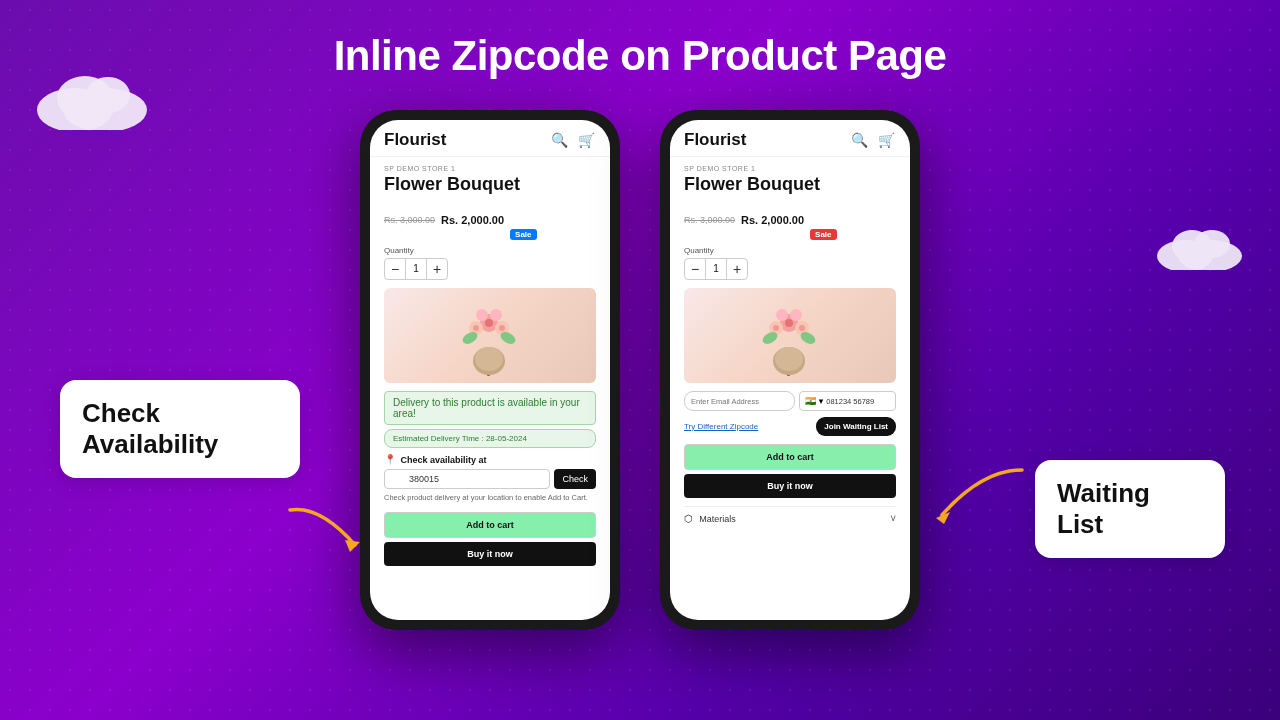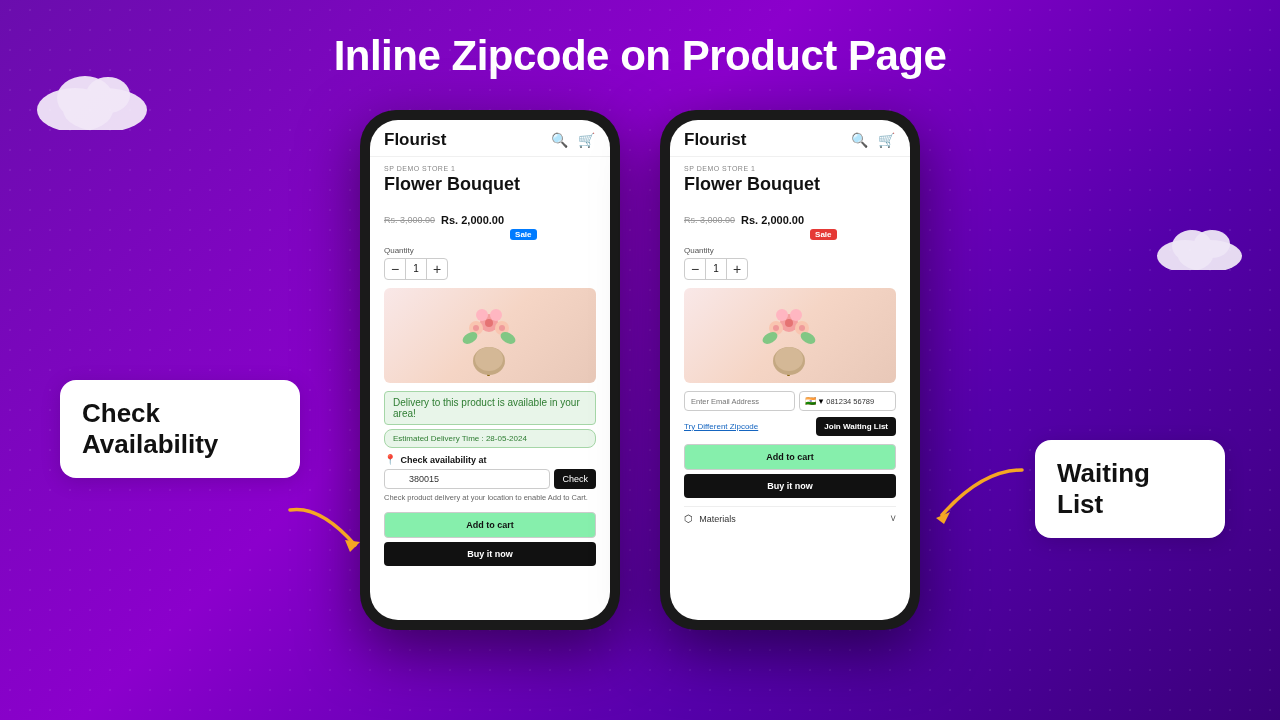--- a/index.html
+++ b/index.html
@@ -63,21 +63,21 @@
       box-shadow: 0 4px 20px rgba(0,0,0,0.15);
       z-index: 10;
     }
     .label-bubble.check {
       left: 60px;
       top: 380px;
       width: 240px;
     }
     .label-bubble.waiting {
       right: 55px;
-      top: 440px;
+      top: 460px;
       width: 190px;
     }
 
     
     .arrow-left {
       position: absolute;
       left: 280px;
       top: 500px;
       width: 90px;
       height: 60px;
@@ -370,21 +370,21 @@
     .try-different {
       font-size: 8px;
       color: #1565c0;
       text-decoration: underline;
       cursor: pointer;
     }
     .join-waiting-btn {
       background: #111;
       color: white;
       border: none;
-      border-radius: 4px;
+      border-radius: 9px;
       padding: 5px 8px;
       font-size: 8px;
       font-weight: 600;
       cursor: pointer;
     }
 
     .materials-row {
       display: flex;
       justify-content: space-between;
       align-items: center;
@@ -566,21 +566,21 @@
             <circle cx="39" cy="30" r="4" fill="#e57373"></circle>
             <circle cx="26" cy="35" r="3" fill="#ef9a9a"></circle>
             <circle cx="52" cy="35" r="3" fill="#ef9a9a"></circle>
             <ellipse cx="20" cy="45" rx="8" ry="5" fill="#81c784" transform="rotate(-30 20 45)"></ellipse>
             <ellipse cx="58" cy="45" rx="8" ry="5" fill="#81c784" transform="rotate(30 58 45)"></ellipse>
           </svg>
         </div>
         
         
         <div class="waiting-inputs">
-          <input class="email-input" type="email" placeholder="Enter Email Address" style="flex: 1 1 0%;">
+          <input class="email-input" type="email" placeholder="Enter Email Address" style="flex: 1 1 0%; border-radius: 9px;">
           <div class="phone-input-wrapper">
             <span style="font-size:9px;">🇮🇳 ▾</span>
             <span style="font-size:7.5px; color:#333;">081234 56789</span>
           </div>
         </div>
         
         <div class="waiting-actions">
           <span class="try-different">Try Different Zipcode</span>
           <button class="join-waiting-btn">Join Waiting List</button>
         </div>

